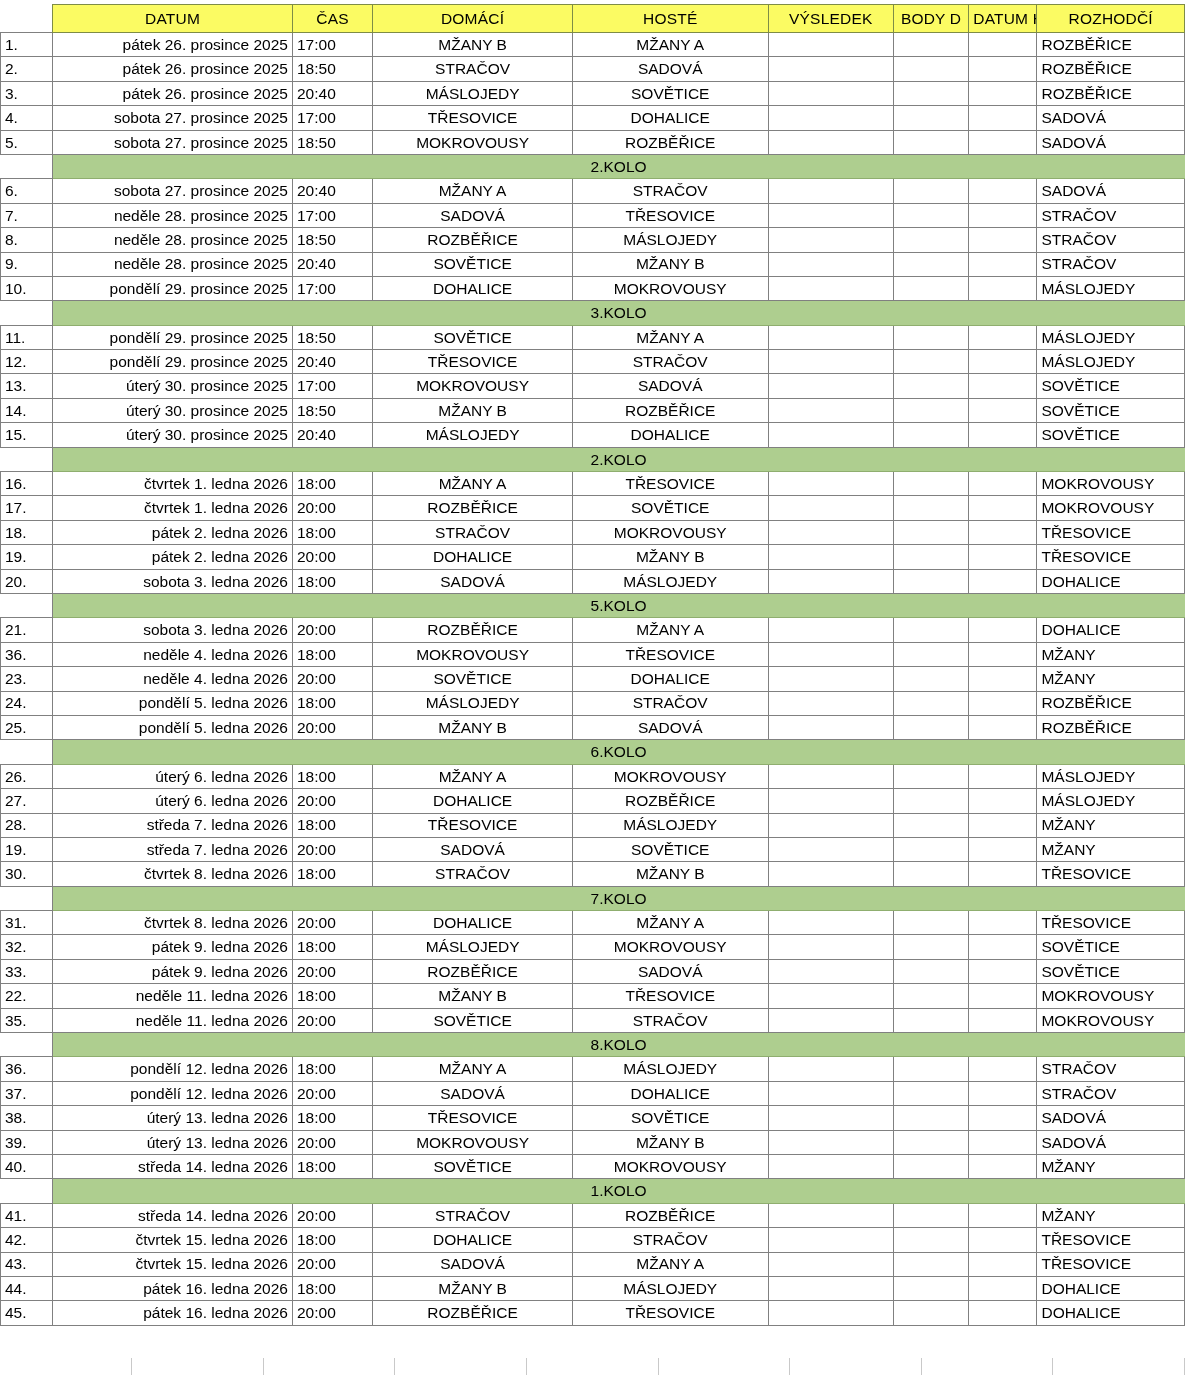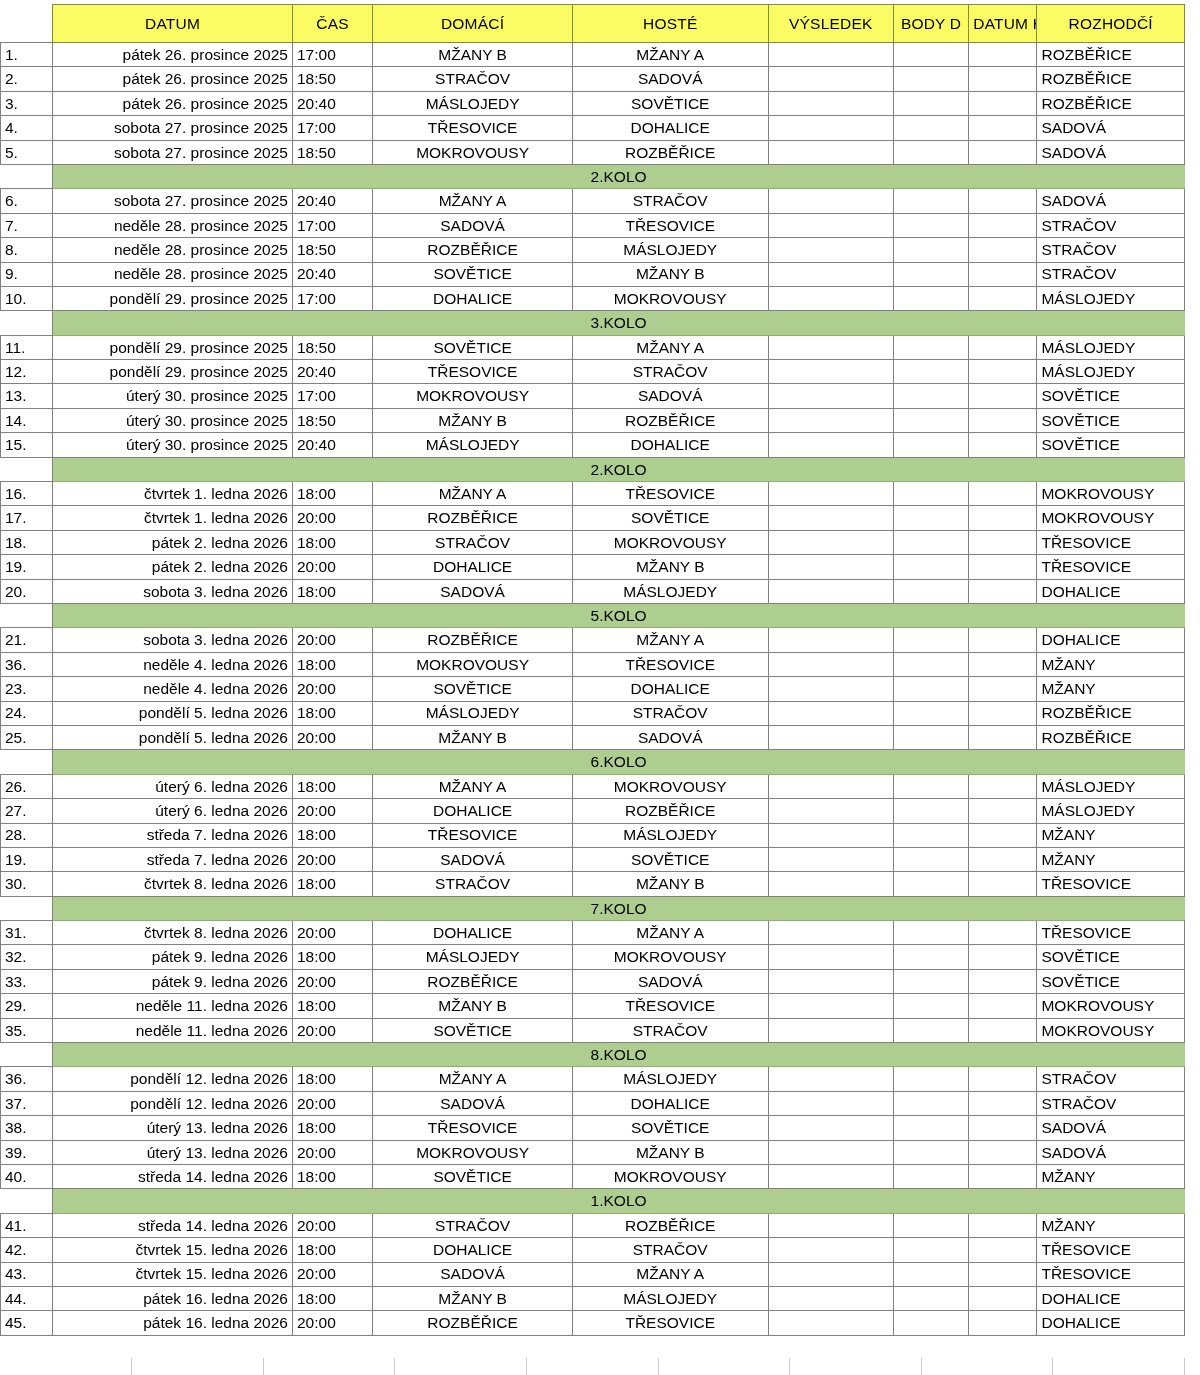--- a/index.html
+++ b/index.html
@@ -45,21 +45,21 @@
     height: 24.4px;
     box-sizing: border-box;
     white-space: nowrap;
     overflow: hidden;
   }
 
   
   tr.head th {
     background: #FBFB63;
     text-align: center;
-    height: 38px;
+    height: 28px;
     border: 1px solid #7E8C46;
     font-size: 15.5px;
     letter-spacing: 0.2px;
   }
   tr.head th.corner {
     background: #ffffff;
     border-top: none;
     border-left: none;
     border-bottom: none;
     border-right: none;
@@ -526,21 +526,21 @@
           <td class="date">pátek 9. ledna 2026</td>
           <td class="time">20:00</td>
           <td class="home">ROZBĚŘICE</td>
           <td class="away">SADOVÁ</td>
           <td class="result"></td>
           <td class="ptsd"></td>
           <td class="ptsh"></td>
           <td class="ref">SOVĚTICE</td>
         </tr>
         <tr>
-          <td class="num">29.</td>
+          <td class="num">22.</td>
           <td class="date">neděle 11. ledna 2026</td>
           <td class="time">18:00</td>
           <td class="home">MŽANY B</td>
           <td class="away">TŘESOVICE</td>
           <td class="result"></td>
           <td class="ptsd"></td>
           <td class="ptsh"></td>
           <td class="ref">MOKROVOUSY</td>
         </tr>
         <tr>

